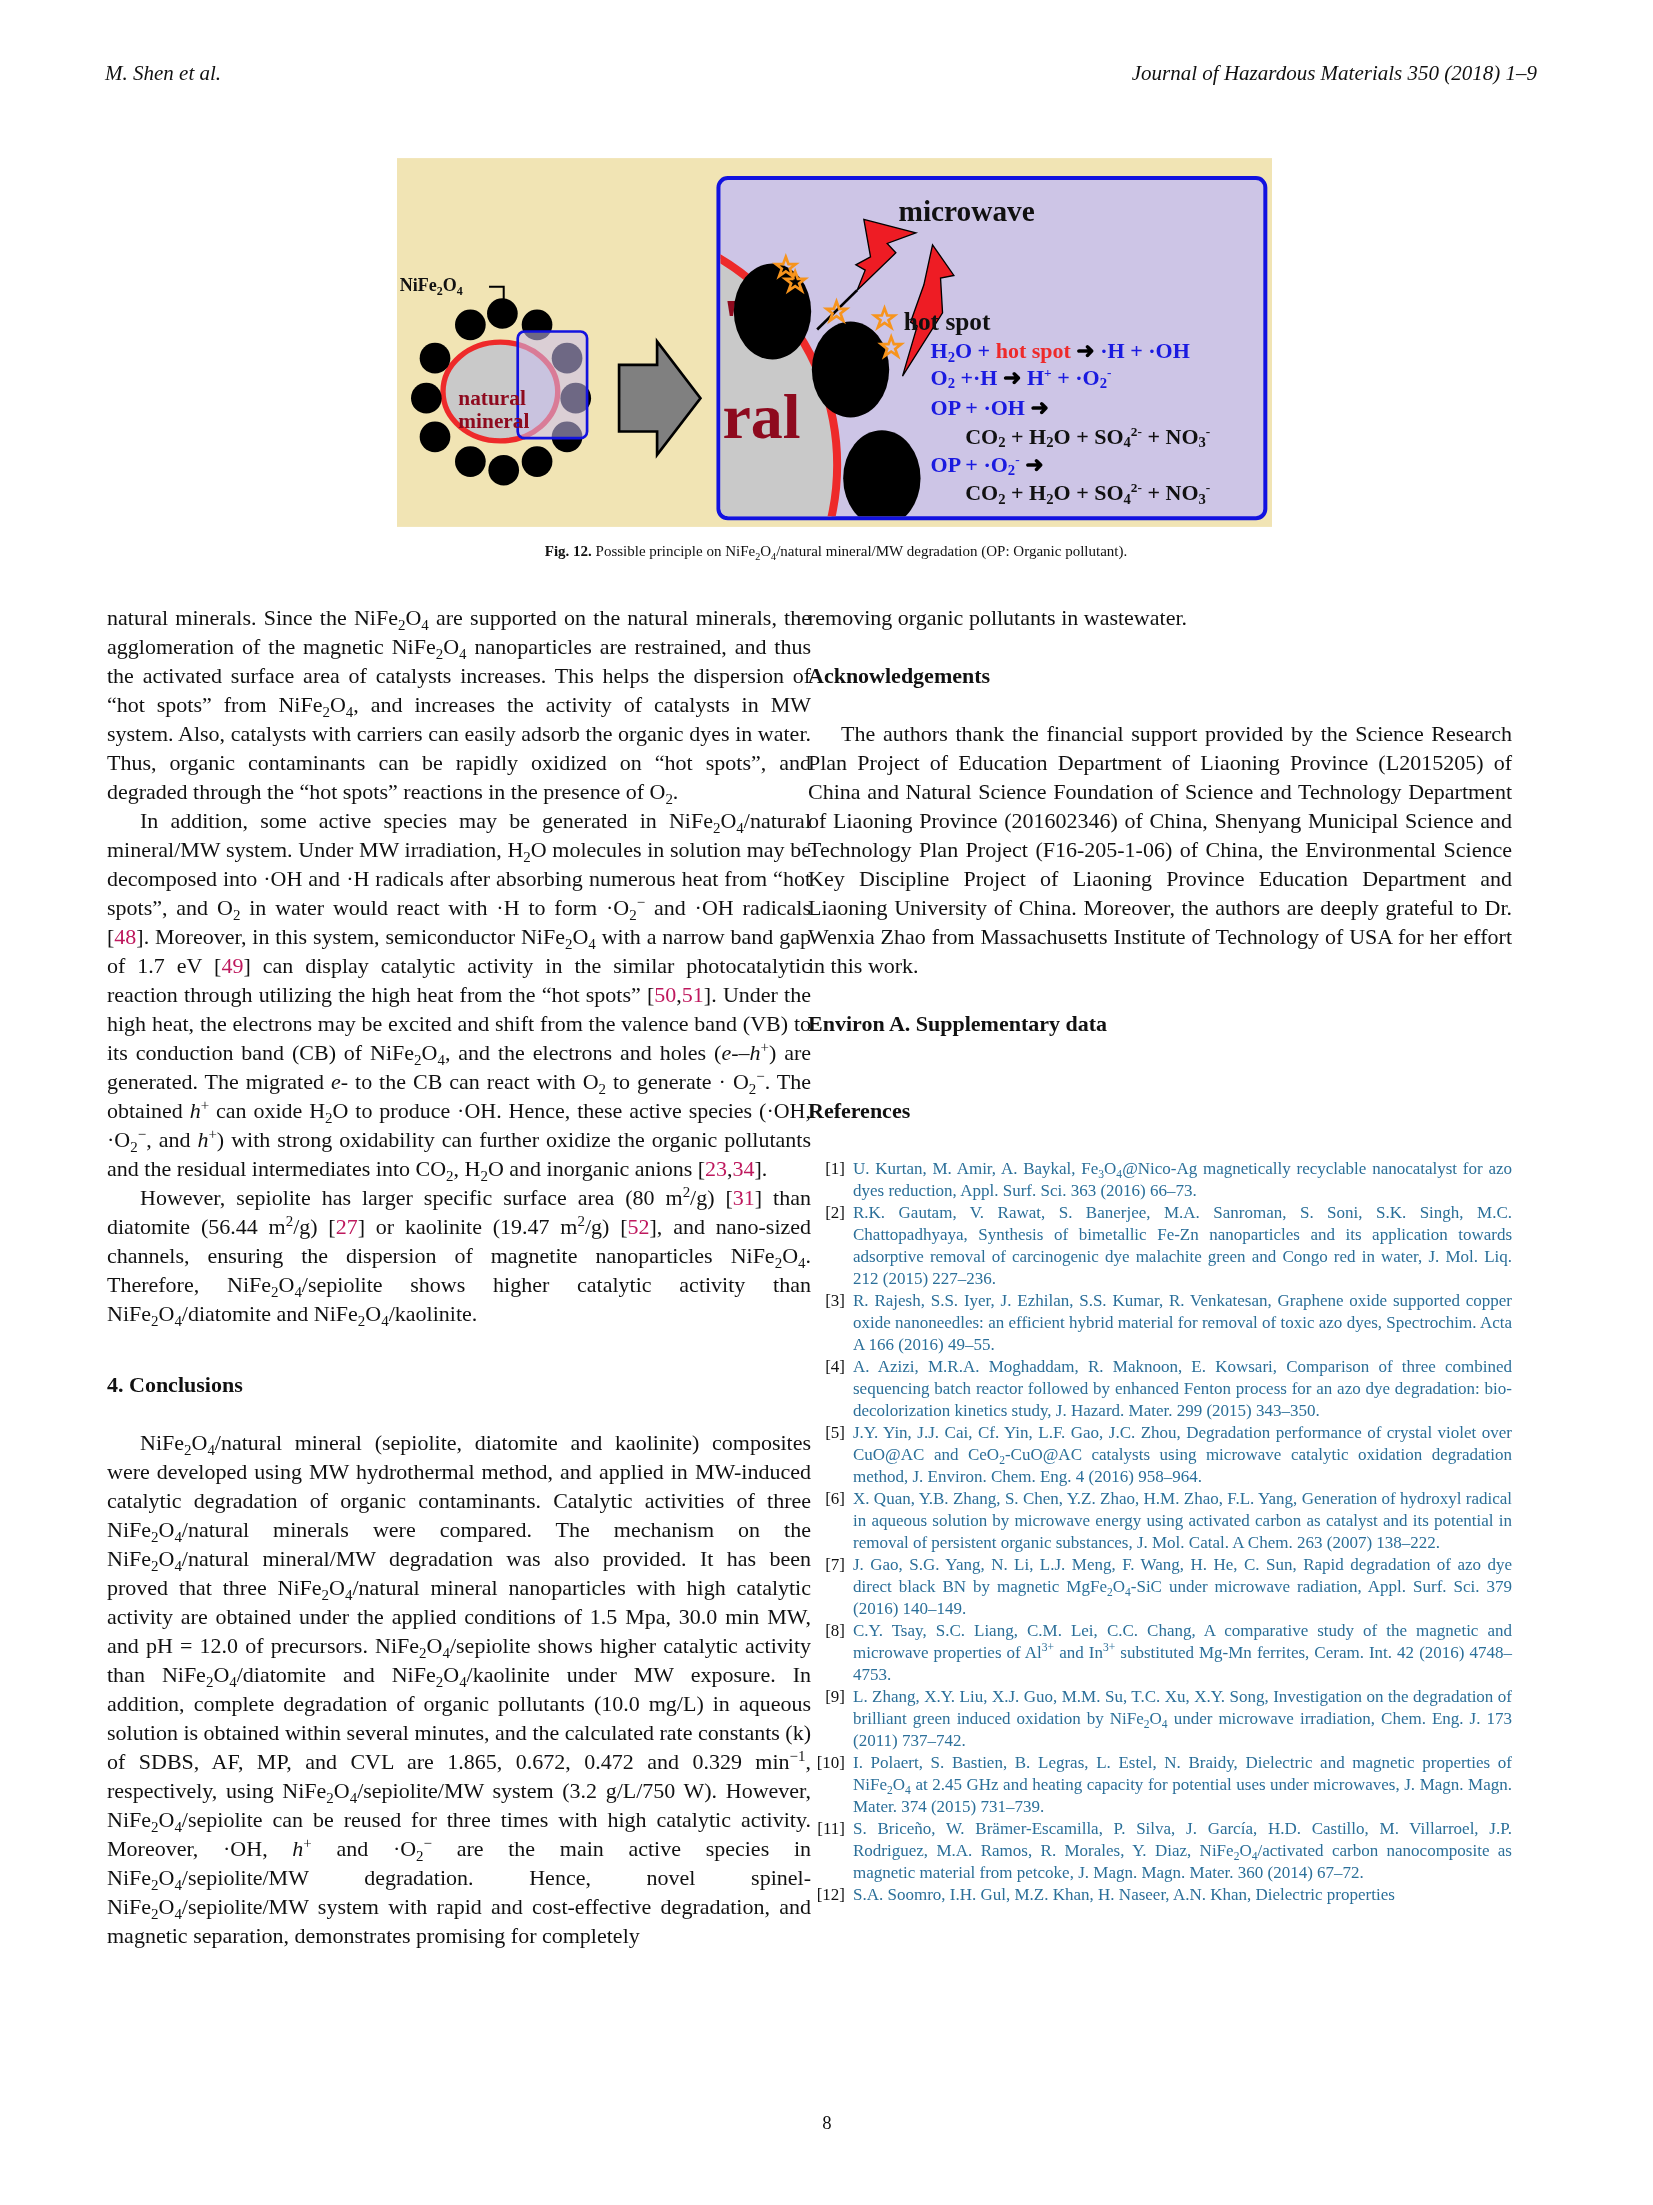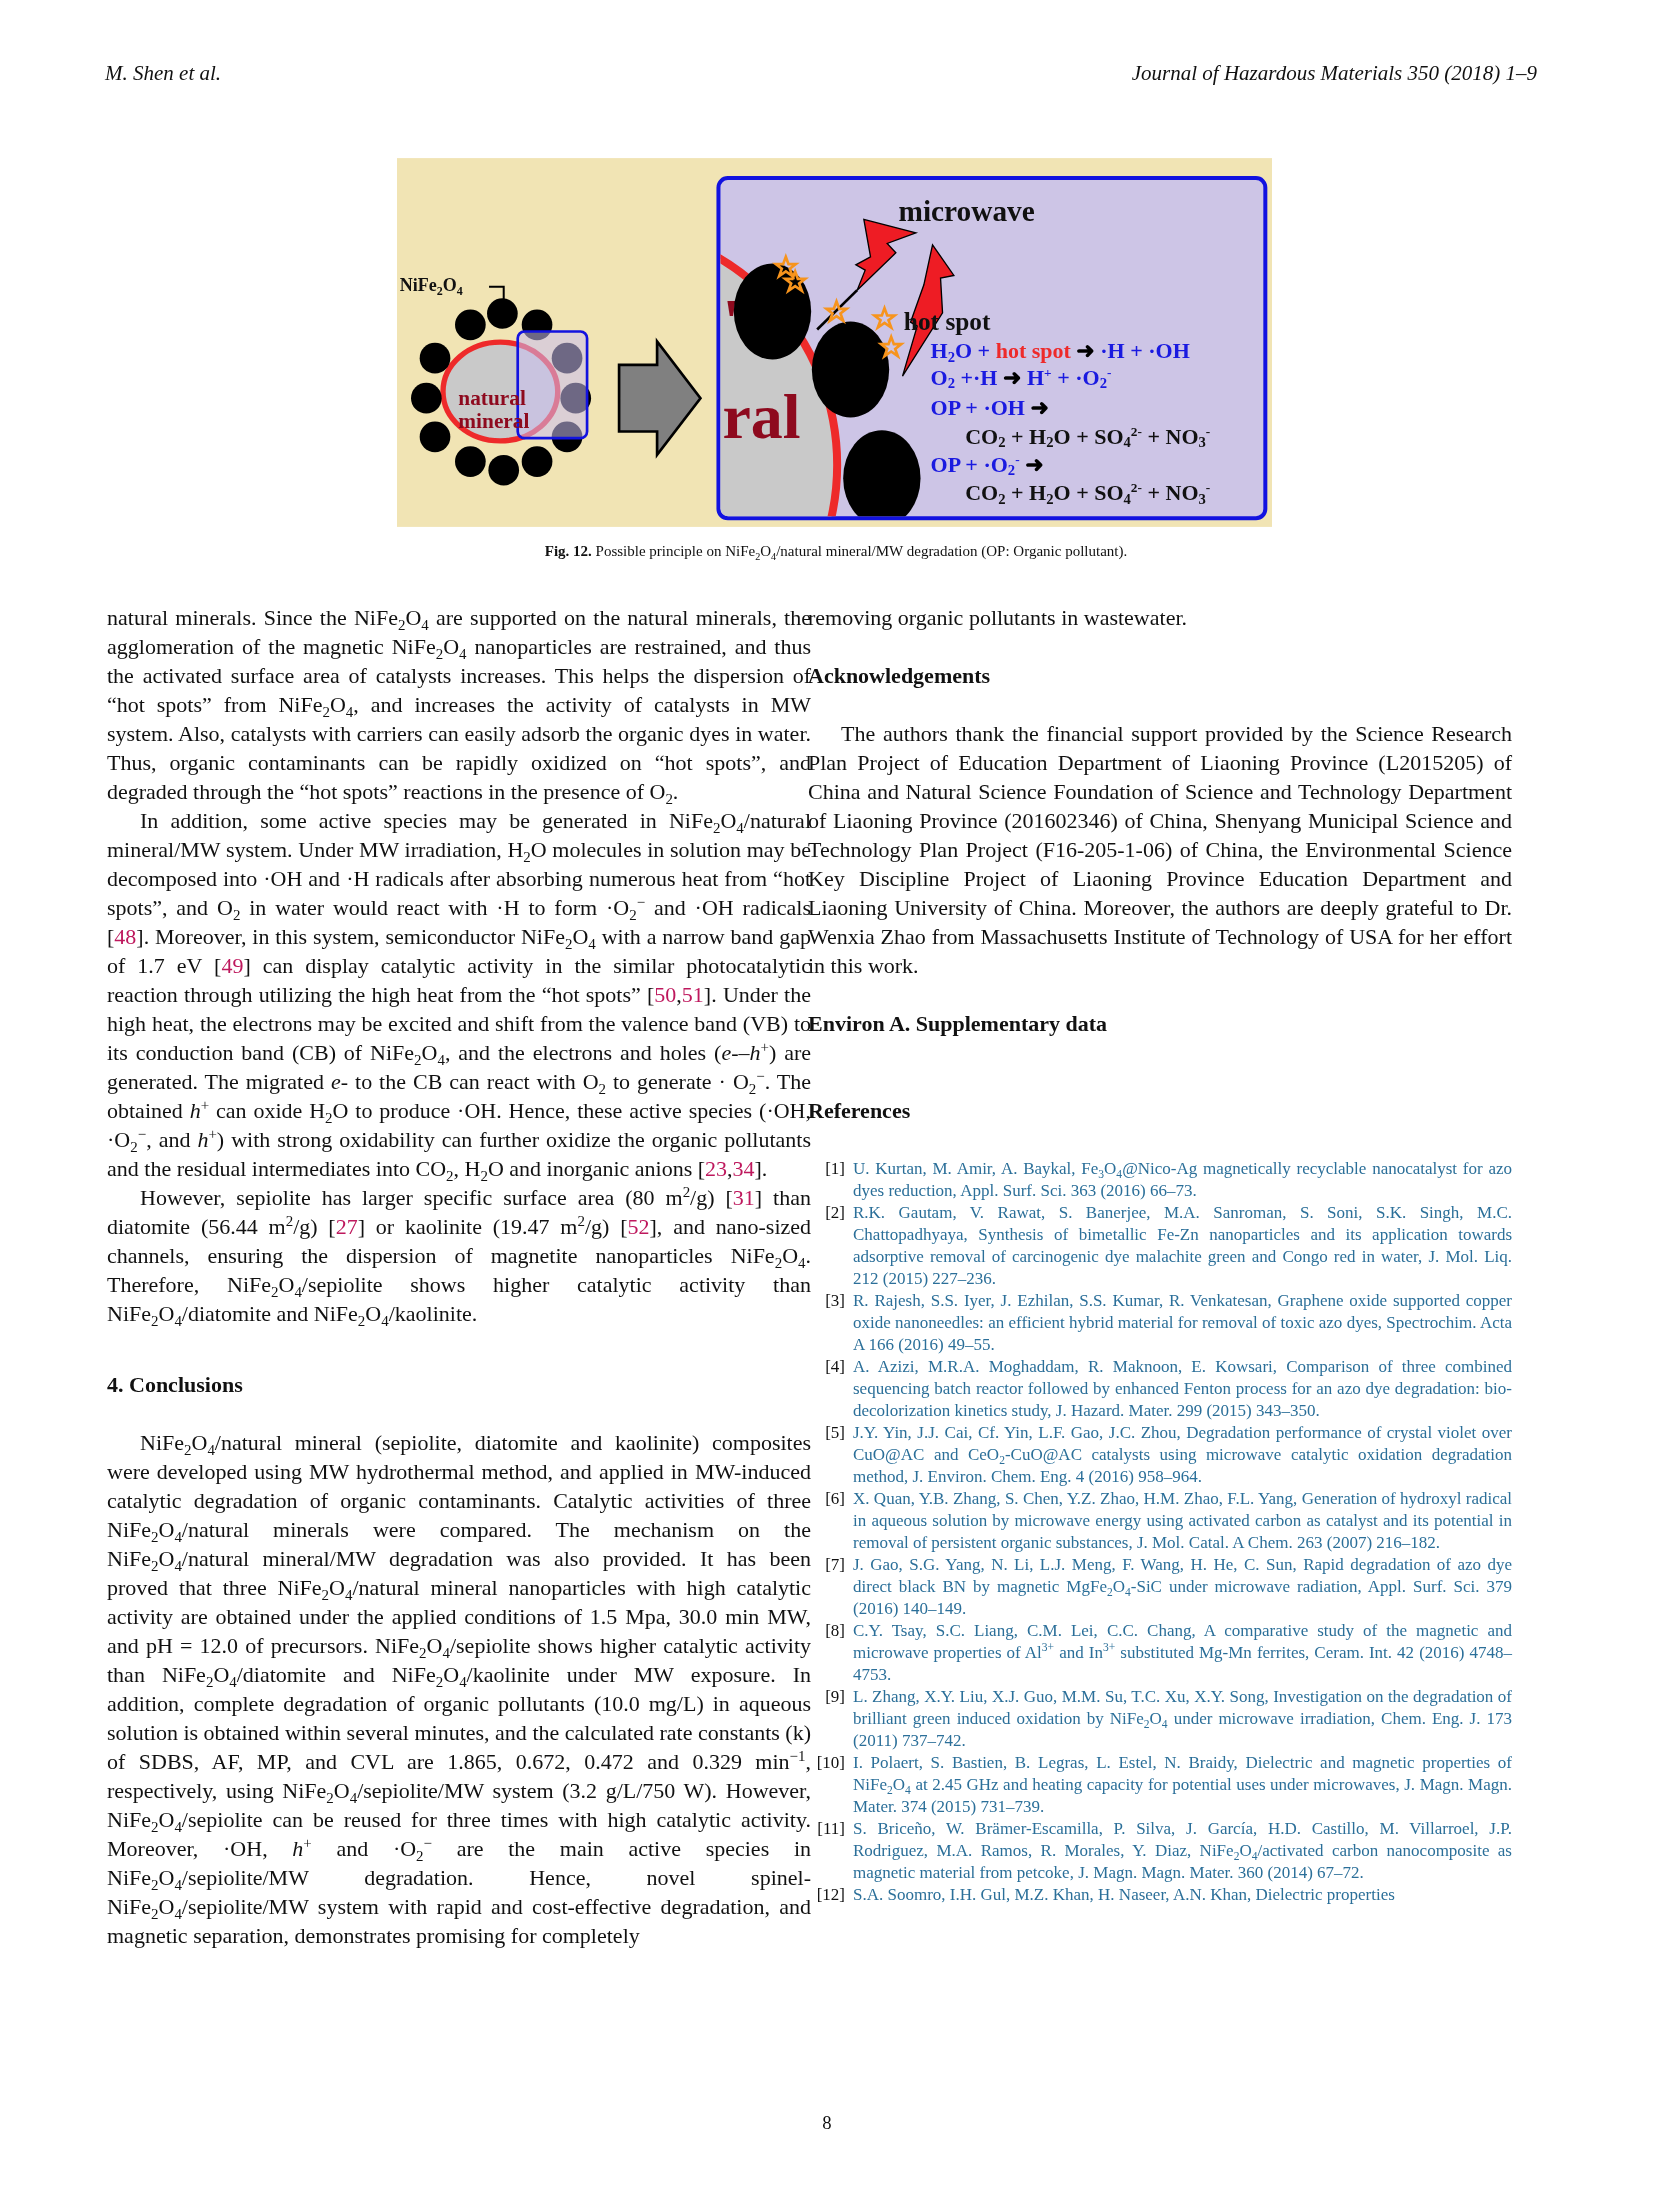--- a/index.html
+++ b/index.html
@@ -147,21 +147,21 @@
     <div class="ref">
         <span class="num">[4]</span>
         <span class="txt">A. Azizi, M.R.A. Moghaddam, R. Maknoon, E. Kowsari, Comparison of three combined sequencing batch reactor followed by enhanced Fenton process for an azo dye degradation: bio-decolorization kinetics study, J. Hazard. Mater. 299 (2015) 343–350.</span>
       </div>
     <div class="ref">
         <span class="num">[5]</span>
         <span class="txt">J.Y. Yin, J.J. Cai, Cf. Yin, L.F. Gao, J.C. Zhou, Degradation performance of crystal violet over CuO@AC and CeO<sub>2</sub>-CuO@AC catalysts using microwave catalytic oxidation degradation method, J. Environ. Chem. Eng. 4 (2016) 958–964.</span>
       </div>
     <div class="ref">
         <span class="num">[6]</span>
-        <span class="txt">X. Quan, Y.B. Zhang, S. Chen, Y.Z. Zhao, H.M. Zhao, F.L. Yang, Generation of hydroxyl radical in aqueous solution by microwave energy using activated carbon as catalyst and its potential in removal of persistent organic substances, J. Mol. Catal. A Chem. 263 (2007) 216–182.</span>
+        <span class="txt">X. Quan, Y.B. Zhang, S. Chen, Y.Z. Zhao, H.M. Zhao, F.L. Yang, Generation of hydroxyl radical in aqueous solution by microwave energy using activated carbon as catalyst and its potential in removal of persistent organic substances, J. Mol. Catal. A Chem. 263 (2007) 138–222.</span>
       </div>
     <div class="ref">
         <span class="num">[7]</span>
         <span class="txt">J. Gao, S.G. Yang, N. Li, L.J. Meng, F. Wang, H. He, C. Sun, Rapid degradation of azo dye direct black BN by magnetic MgFe<sub>2</sub>O<sub>4</sub>-SiC under microwave radiation, Appl. Surf. Sci. 379 (2016) 140–149.</span>
       </div>
     <div class="ref">
         <span class="num">[8]</span>
         <span class="txt">C.Y. Tsay, S.C. Liang, C.M. Lei, C.C. Chang, A comparative study of the magnetic and microwave properties of Al<sup>3+</sup> and In<sup>3+</sup> substituted Mg-Mn ferrites, Ceram. Int. 42 (2016) 4748–4753.</span>
       </div>
     <div class="ref">

